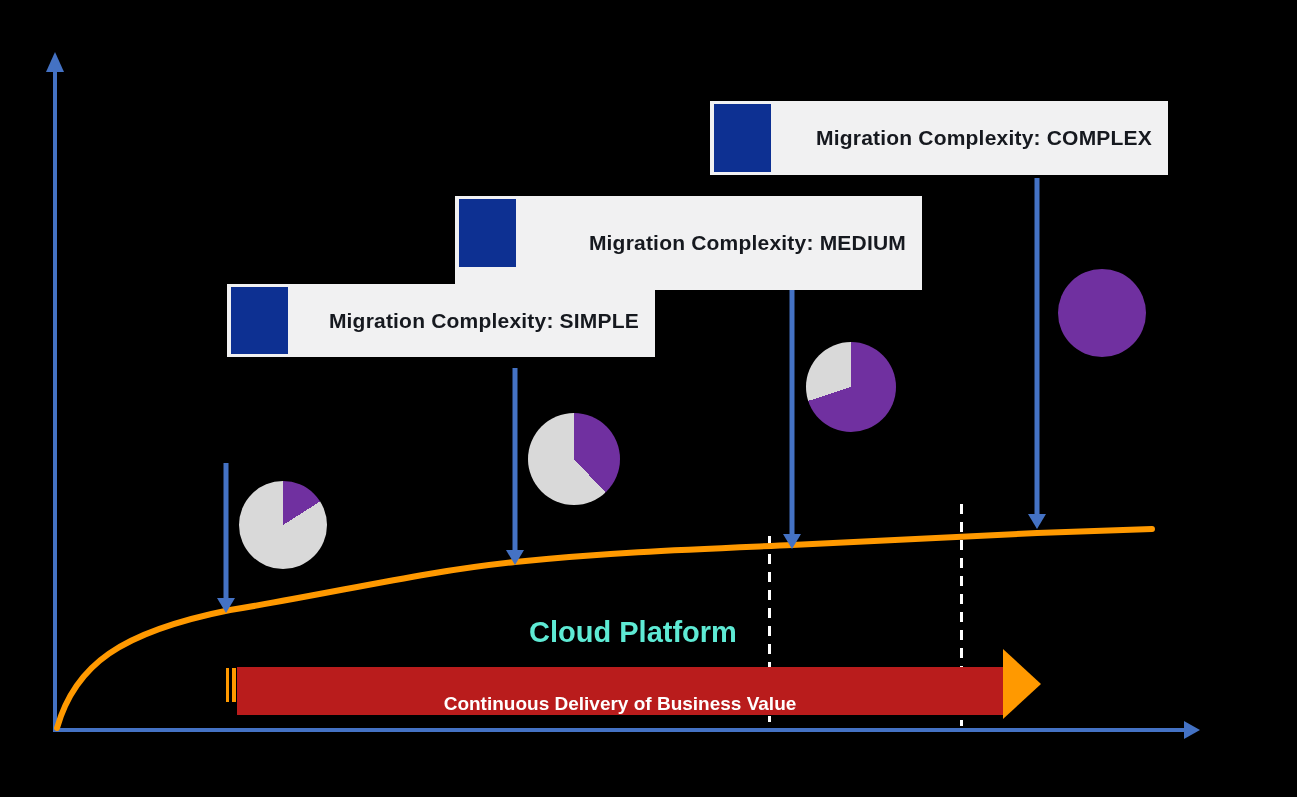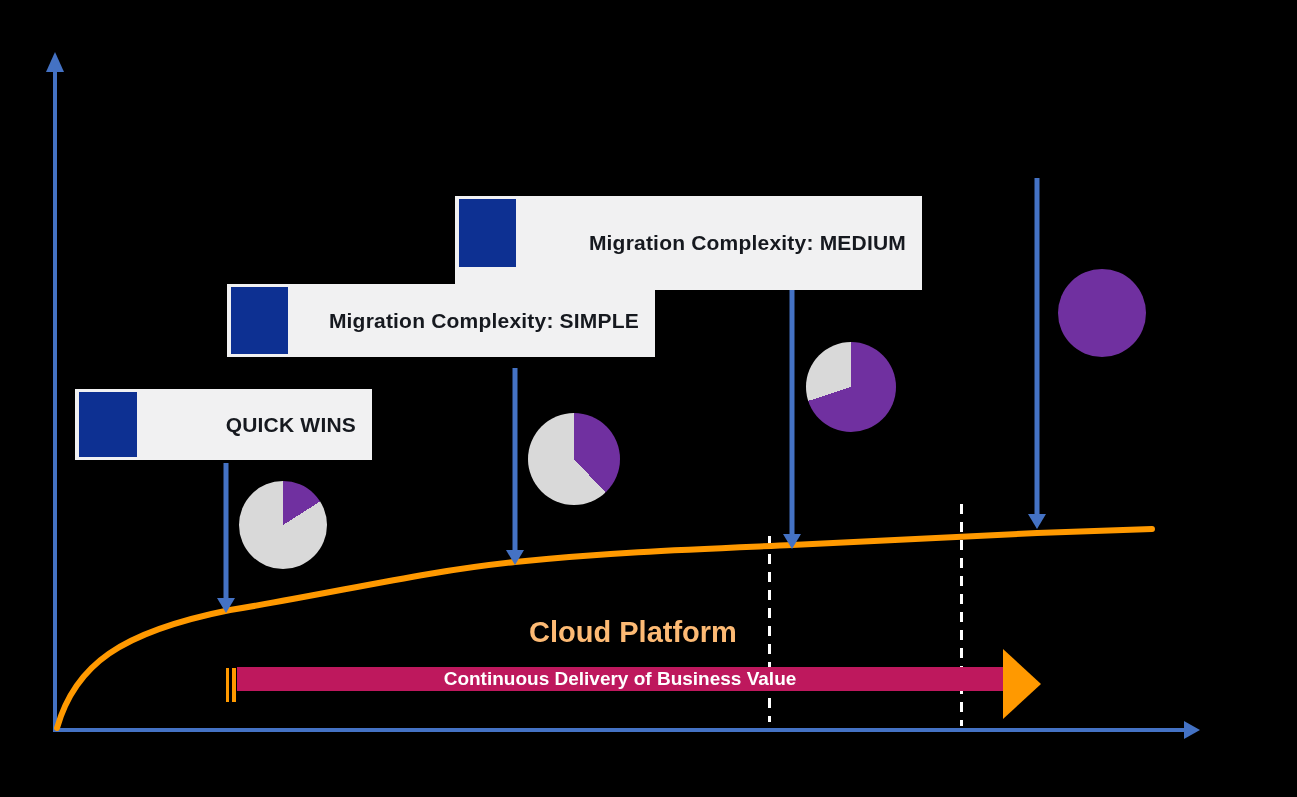--- a/index.html
+++ b/index.html
@@ -13,37 +13,37 @@
     justify-content:flex-end;box-sizing:border-box;padding-right:16px;
   }
   .callout .swatch{
     position:absolute;left:4px;top:3px;background:#0D3092;
   }
   .callout .lbl{
     font-weight:700;color:#16191F;font-size:21px;letter-spacing:.2px;white-space:nowrap;
   }
   .pie{position:absolute;border-radius:50%;}
   .value-bar{
-    position:absolute;left:237px;top:667px;width:766px;height:24px;background:#be185d;
-    display:flex;align-items:center;justify-content:center;
+    position:absolute;left:237px;top:667px;width:766px;height:48px;background:#b91c1c;
+    display:flex;align-items:flex-end;justify-content:center;
   }
   .value-bar .bar-text{
     color:#FFFFFF;font-weight:700;font-size:19px;white-space:nowrap;
   }
   .bar-head{
     position:absolute;left:1003px;top:649px;width:0;height:0;
     border-top:35px solid transparent;border-bottom:35px solid transparent;
     border-left:38px solid #FF9900;
   }
   .bar-tick{position:absolute;top:668px;height:34px;background:#FF9900;}
   .tick-1{left:226px;width:3px;}
   .tick-2{left:232px;width:4px;}
   .curve-label{
     position:absolute;left:500px;top:616px;width:266px;text-align:center;
-    color:#fdba74;font-weight:700;font-size:29px;white-space:nowrap;
+    color:#5eead4;font-weight:700;font-size:29px;white-space:nowrap;
   }
 </style>
 </head>
 <body>
 
 <div id="stage">
 
   <svg id="diagram-svg" width="1297" height="797" viewBox="0 0 1297 797">
 
     <line x1="769.5" y1="536" x2="769.5" y2="722" stroke="#FFFFFF" stroke-width="3" stroke-dasharray="10 8"></line>
@@ -68,35 +68,35 @@
     <g>
       <line x1="792" y1="274" x2="792" y2="535" stroke="#4472C4" stroke-width="5"></line>
       <polygon points="783,534 801,534 792,549" fill="#4472C4"></polygon>
     </g>
     <g>
       <line x1="1037" y1="178" x2="1037" y2="515" stroke="#4472C4" stroke-width="5"></line>
       <polygon points="1028,514 1046,514 1037,529" fill="#4472C4"></polygon>
     </g>
   </svg>
 
-  <div class="callout" style="left:75px;top:389px;width:297px;height:71px;">
-    <span class="swatch" style="width:58px;height:65px;"></span>
-    <span class="lbl">QUICK WINS</span>
-  </div>
 
   <div class="callout" style="left:227px;top:284px;width:428px;height:73px;">
     <span class="swatch" style="width:57px;height:67px;"></span>
     <span class="lbl">Migration Complexity: SIMPLE</span>
   </div>
 
   <div class="callout" style="left:455px;top:196px;width:467px;height:94px;">
     <span class="swatch" style="width:57px;height:68px;"></span>
     <span class="lbl">Migration Complexity: MEDIUM</span>
   </div>
 
+  <div class="callout" style="left:710px;top:101px;width:458px;height:74px;">
+    <span class="swatch" style="width:57px;height:68px;"></span>
+    <span class="lbl">Migration Complexity: COMPLEX</span>
+  </div>
 
   <div class="pie" style="left: 239px; top: 481px; width: 88px; height: 88px; background: conic-gradient(rgb(112, 48, 160) 0deg, rgb(112, 48, 160) 16%, rgb(217, 217, 217) 16%, rgb(217, 217, 217) 100%);"></div>
   <div class="pie" style="left: 528px; top: 413px; width: 92px; height: 92px; background: conic-gradient(rgb(112, 48, 160) 0deg, rgb(112, 48, 160) 38%, rgb(217, 217, 217) 38%, rgb(217, 217, 217) 100%);"></div>
   <div class="pie" style="left: 806px; top: 342px; width: 90px; height: 90px; background: conic-gradient(rgb(112, 48, 160) 0deg, rgb(112, 48, 160) 70%, rgb(217, 217, 217) 70%, rgb(217, 217, 217) 100%);"></div>
   <div class="pie" style="left: 1058px; top: 269px; width: 88px; height: 88px; background: conic-gradient(rgb(112, 48, 160) 0deg, rgb(112, 48, 160) 100%, rgb(217, 217, 217) 100%, rgb(217, 217, 217) 100%);"></div>
 
   <div class="curve-label">Cloud Platform</div>
 
   <div class="bar-tick tick-1"></div>
   <div class="bar-tick tick-2"></div>

